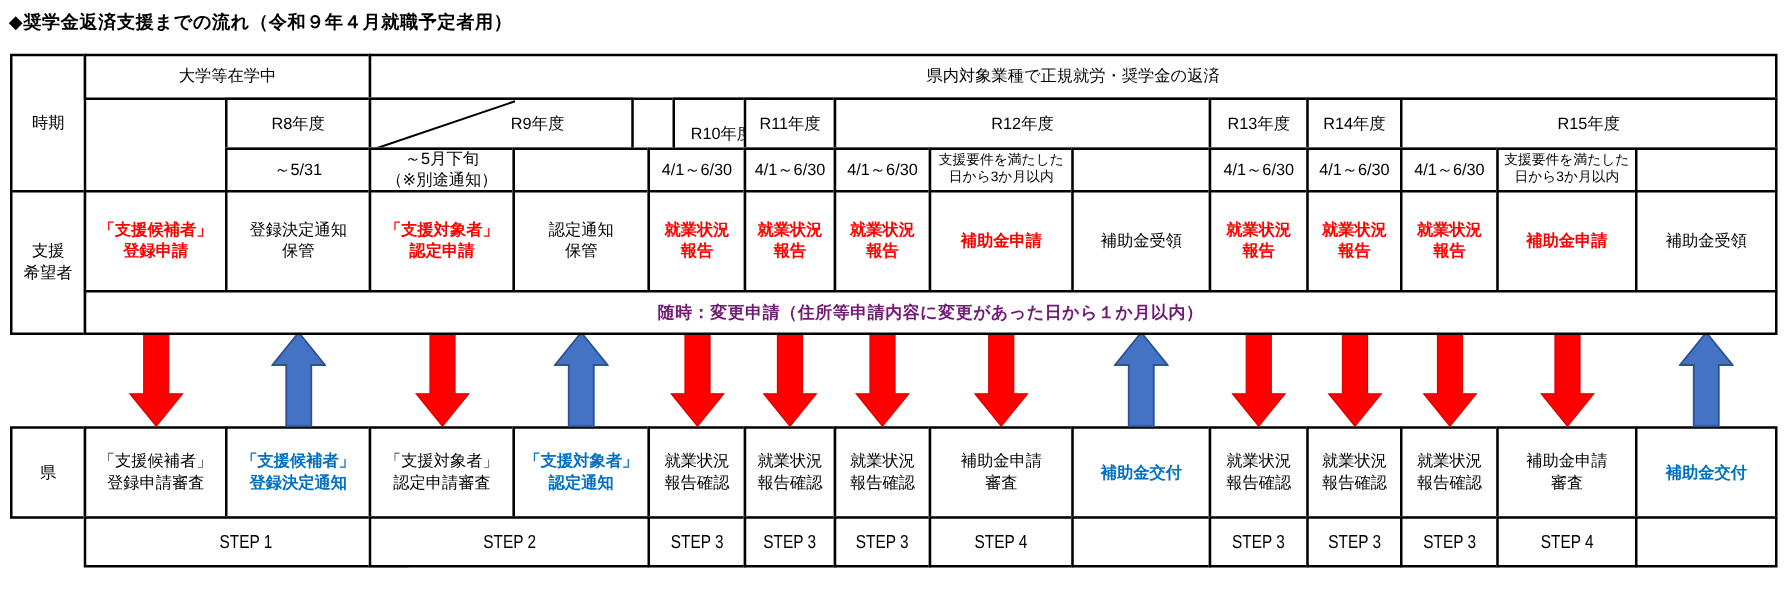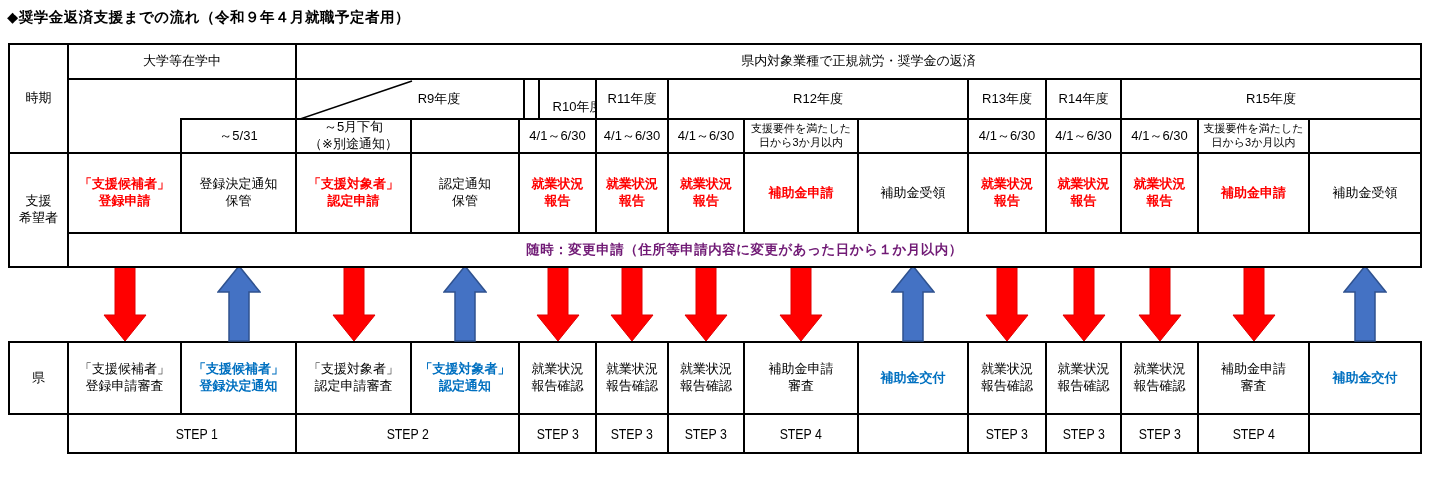--- a/index.html
+++ b/index.html
@@ -24,21 +24,22 @@
 
 <div id="canvas">
   <div id="title">◆奨学金返済支援までの流れ（令和９年４月就職予定者用）</div>
 
 <div class="cell" style="left: 8px; top: 43px; width: 61px; height: 111px;">時期</div>
     <div class="cell" style="left: 8px; top: 152px; width: 61px; height: 116px;">支援
 希望者</div>
     <div class="cell" style="left: 8px; top: 341px; width: 61px; height: 74px;">県</div>
     <div class="cell" style="left: 67px; top: 43px; width: 230px; height: 37px; font-family: Liberation Serif, serif;">大学等在学中</div>
     <div class="cell" style="left: 295px; top: 43px; width: 1127px; height: 37px;">県内対象業種で正規就労・奨学金の返済</div>
-    <div class="cell r9cell" style="left: 295px; top: 78px; width: 230px; height: 42px;"><svg width="225" height="42" viewBox="0 0 225 42" class="diag">
+    <div class="cell" style="left: 180px; top: 78px; width: 117px; height: 42px;">R8年度</div>
+    <div class="cell r9cell" style="left: 295px; top: 78px; width: 212px; height: 42px;"><svg width="225" height="42" viewBox="0 0 225 42" class="diag">
         <line x1="0" y1="40" x2="115" y2="1" stroke="#000000" stroke-width="1.6"></line>
       </svg><span class="r9-label">R9年度</span></div>
     <div class="cell" style="left: 538px; top: 78px; width: 79px; height: 58px;">R10年度</div>
     <div class="cell" style="left: 595px; top: 78px; width: 74px; height: 42px;">R11年度</div>
     <div class="cell" style="left: 667px; top: 78px; width: 302px; height: 42px;">R12年度</div>
     <div class="cell" style="left: 967px; top: 78px; width: 80px; height: 42px;">R13年度</div>
     <div class="cell" style="left: 1045px; top: 78px; width: 77px; height: 42px;">R14年度</div>
     <div class="cell" style="left: 1120px; top: 78px; width: 302px; height: 42px;">R15年度</div>
     <div class="cell red" style="left: 67px; top: 152px; width: 115px; height: 82px;">「支援候補者」
 登録申請</div>

